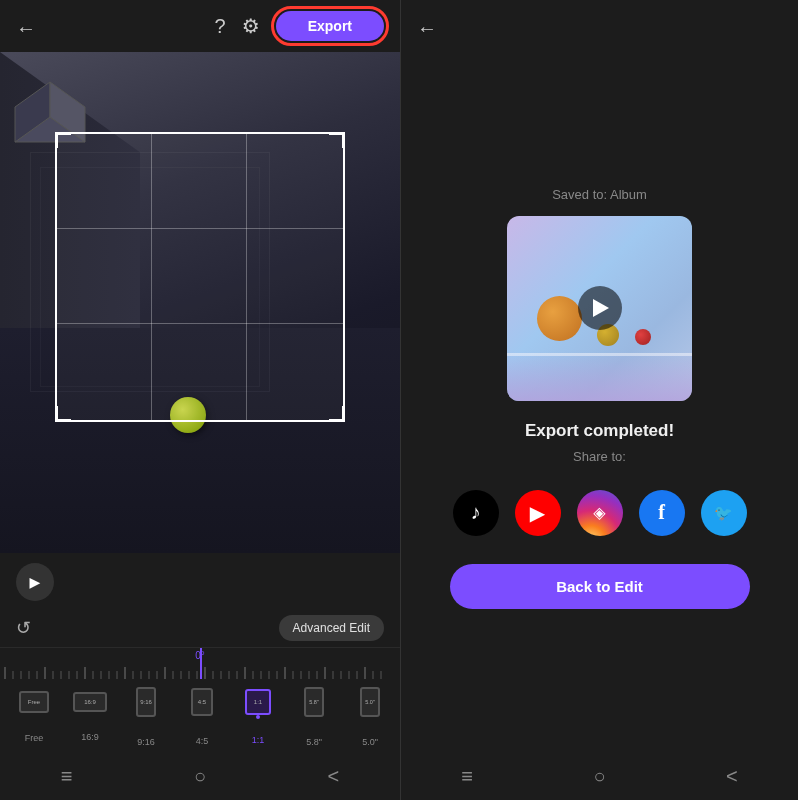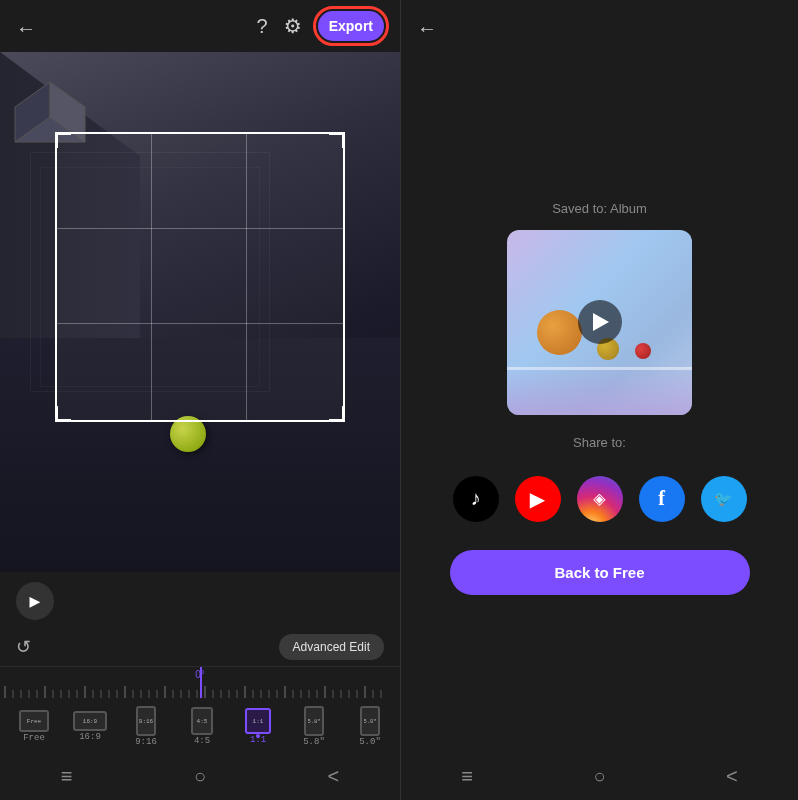--- a/index.html
+++ b/index.html
@@ -45,21 +45,21 @@
       font-size: 20px;
       display: flex;
       align-items: center;
       justify-content: center;
     }
 
     .export-btn {
       background: #7c4dff;
       border: none;
       color: white;
-      padding: 7px 11px;
+      padding: 7px 32px;
       border-radius: 20px;
       font-size: 14px;
       font-weight: 600;
       cursor: pointer;
       outline: 3px solid #ff3b30;
       outline-offset: 2px;
     }
 
     .video-area {
       flex: 1;
@@ -273,24 +273,23 @@
       gap: 12px;
       background: #1c1c1c;
       scrollbar-width: none;
     }
     .aspect-ratio-bar::-webkit-scrollbar { display: none; }
 
     .aspect-item {
       display: flex;
       flex-direction: column;
       align-items: center;
-      gap: 1px;
+      gap: 20px;
       cursor: pointer;
       min-width: 44px;
-      font-family: Liberation Mono, monospace;
     }
 
     .aspect-icon {
       width: 30px;
       height: 22px;
       border: 2px solid #555;
       border-radius: 3px;
       display: flex;
       align-items: center;
       justify-content: center;
@@ -709,41 +708,42 @@
         <div class="thumb-ball-2"></div>
         <div class="thumb-ball-3"></div>
         <div class="thumb-stripe"></div>
         <div class="thumb-gradient-bottom"></div>
       </div>
       <div class="play-overlay">
         <div class="play-triangle"></div>
       </div>
     </div>
 
+    <span class="export-completed">Export completed!</span>
     <span class="share-label">Share to:</span>
 
     <div class="share-icons">
       <div class="share-icon share-tiktok">
         <span>♪</span>
       </div>
       <div class="share-icon share-youtube">
         <span>▶</span>
       </div>
       <div class="share-icon share-instagram">
         <span style="font-size:16px;">◈</span>
       </div>
       <div class="share-icon share-facebook">
         <span style="font-weight:bold;font-family:serif;">f</span>
       </div>
       <div class="share-icon share-twitter">
         <span style="font-size:15px;">🐦</span>
       </div>
     </div>
 
-    <button class="back-home-btn">Back to Free</button>
+    <button class="back-home-btn">Back to Edit</button>
 
   </div>
 
   <div class="nav-bar-right">
     <span class="nav-icon">≡</span>
     <span class="nav-icon">○</span>
     <span class="nav-icon">&lt;</span>
   </div>
 </div>
 

